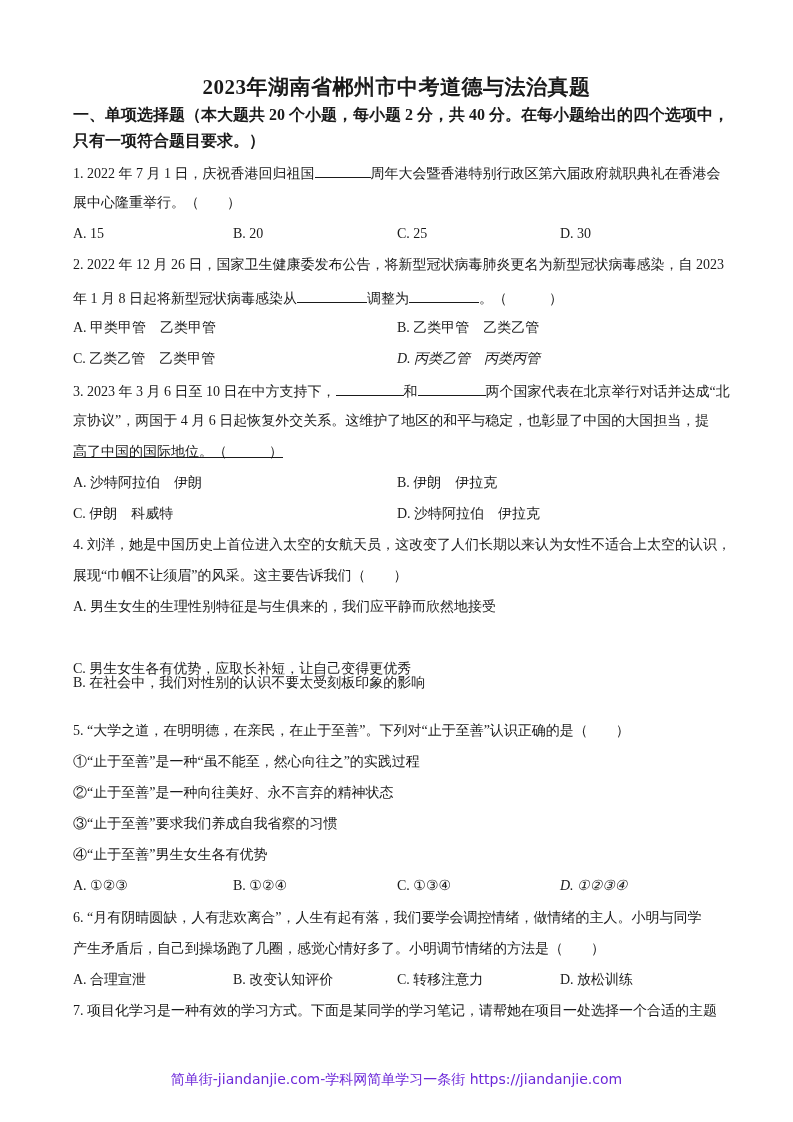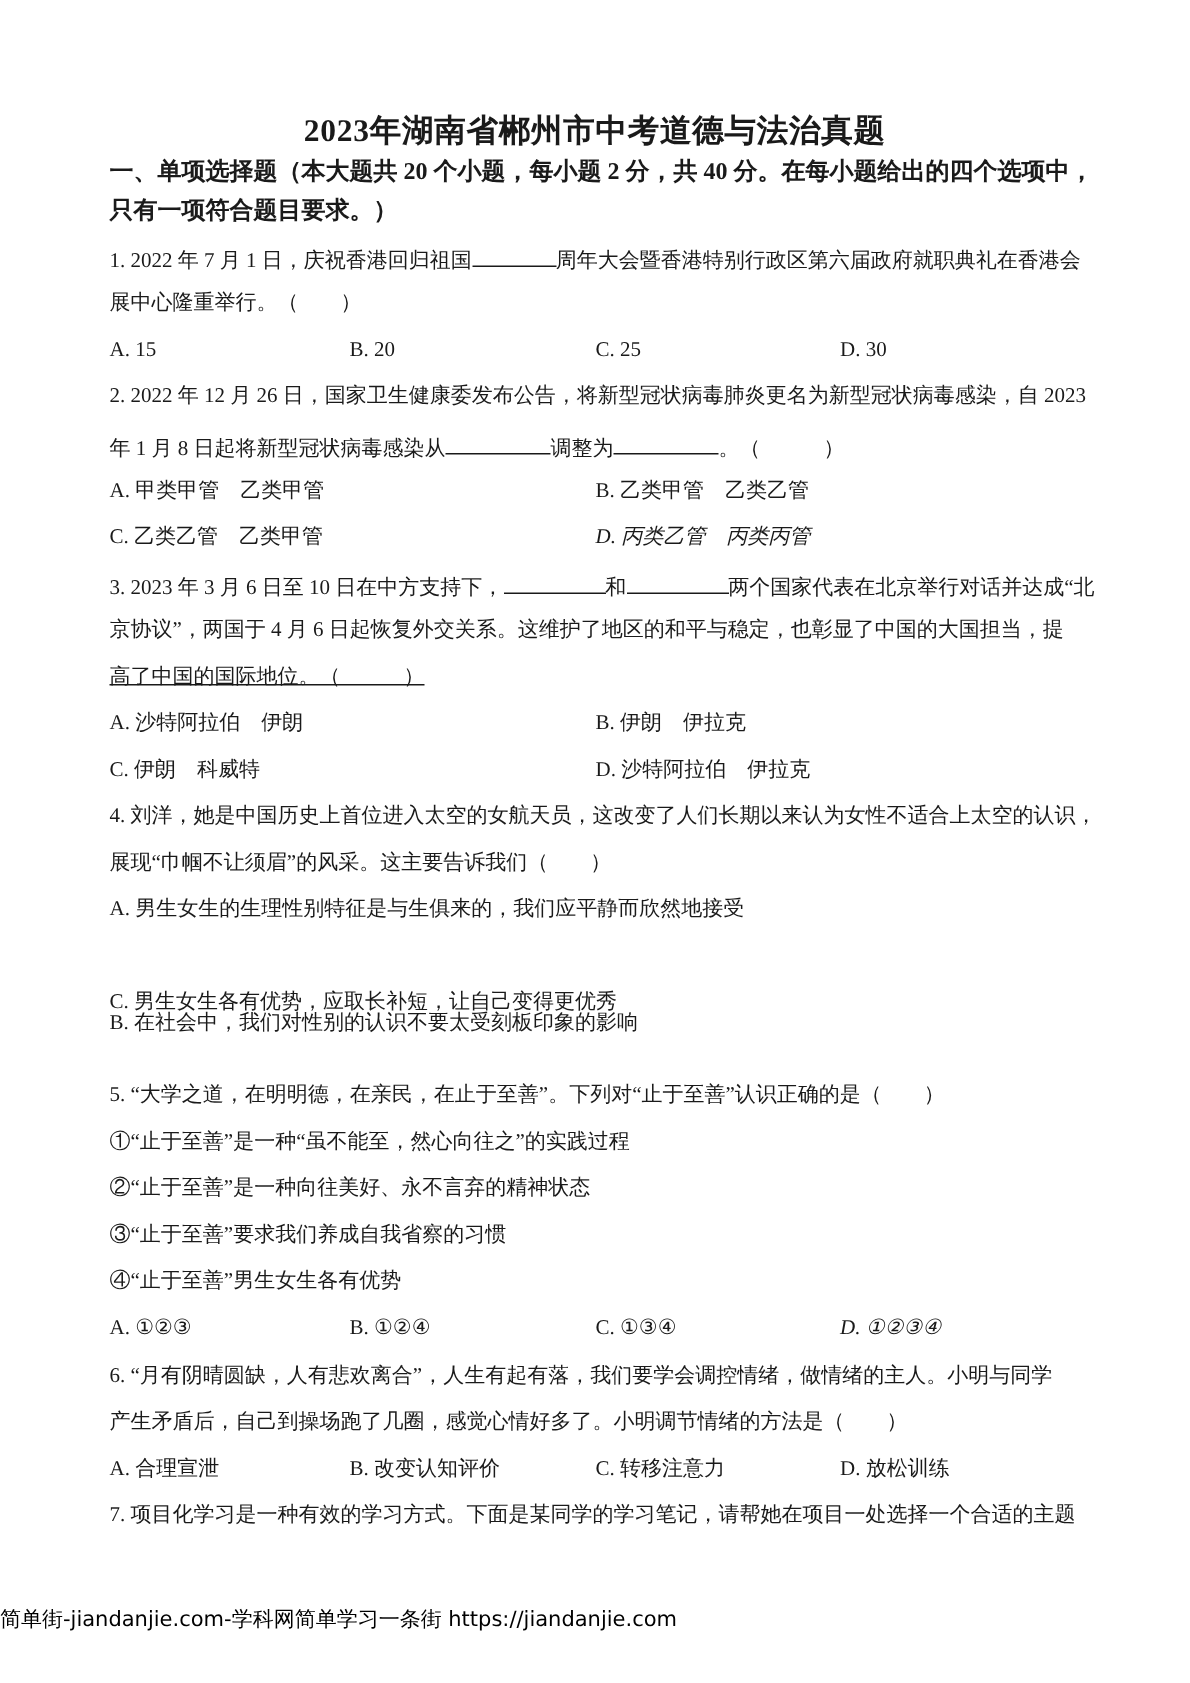--- a/index.html
+++ b/index.html
@@ -6,22 +6,22 @@
   body { width: 793px; height: 1122px; position: relative; overflow: hidden;
          font-family: "Liberation Serif", "DejaVu Serif", serif; color: #1a1a1a; }
   .page { position: absolute; left: 0; top: 0; width: 793px; height: 1122px; padding-left: 16px; }
   .title { position: absolute; left: 0; width: 793px; top: 73px; text-align: center;
            font-size: 21px; font-weight: bold; letter-spacing: 0.5px; }
   .section { position: absolute; left: 73px; width: 660px; top: 102px;
              font-size: 16px; font-weight: bold; line-height: 26px; }
   .line { position: absolute; left: 73px; font-size: 14px; white-space: nowrap; line-height: 18px; }
   .opt { position: absolute; font-size: 14px; white-space: nowrap; line-height: 18px; }
   .blank { display: inline-block; border-bottom: 1px solid #1a1a1a; height: 14px; vertical-align: baseline; }
-  .footer { position: absolute; left: 0; width: 793px; top: 1071px; text-align: left;
-            font-family: "DejaVu Sans", "Liberation Sans", sans-serif; font-size: 14px; color: #000000; }
+  .footer { position: absolute; left: 0; width: 793px; top: 1071px; text-align: center;
+            font-family: "DejaVu Sans", "Liberation Sans", sans-serif; font-size: 14px; color: #6d28d9; }
 </style>
 </head>
 <body>
 
 <div class="page">
 
   <div class="title">2023年湖南省郴州市中考道德与法治真题</div>
 
   <div class="section">
     <div>一、单项选择题（本大题共 20 个小题，每小题 2 分，共 40 分。在每小题给出的四个选项中，</div>

